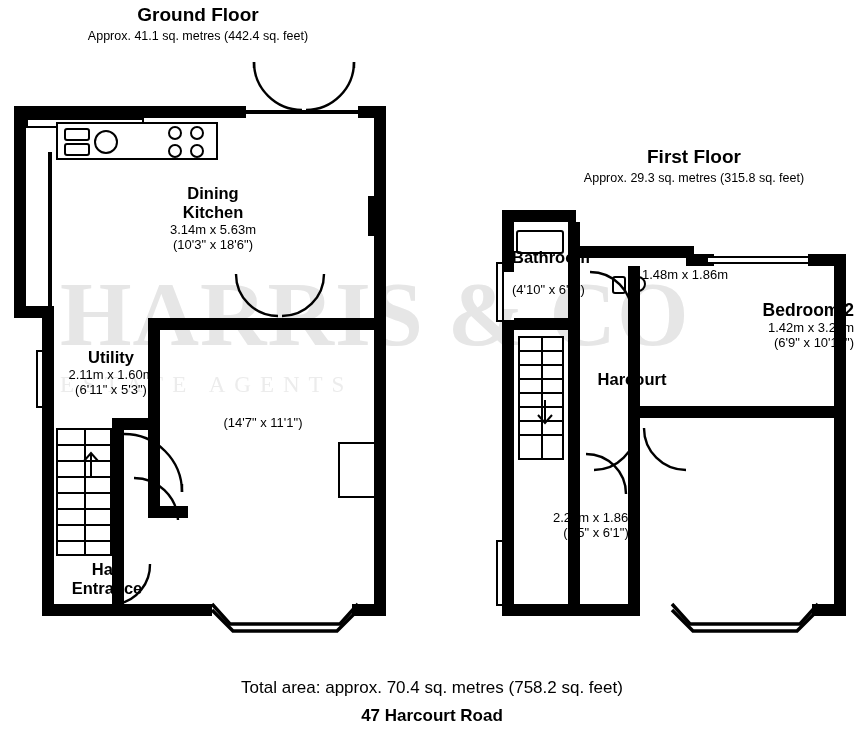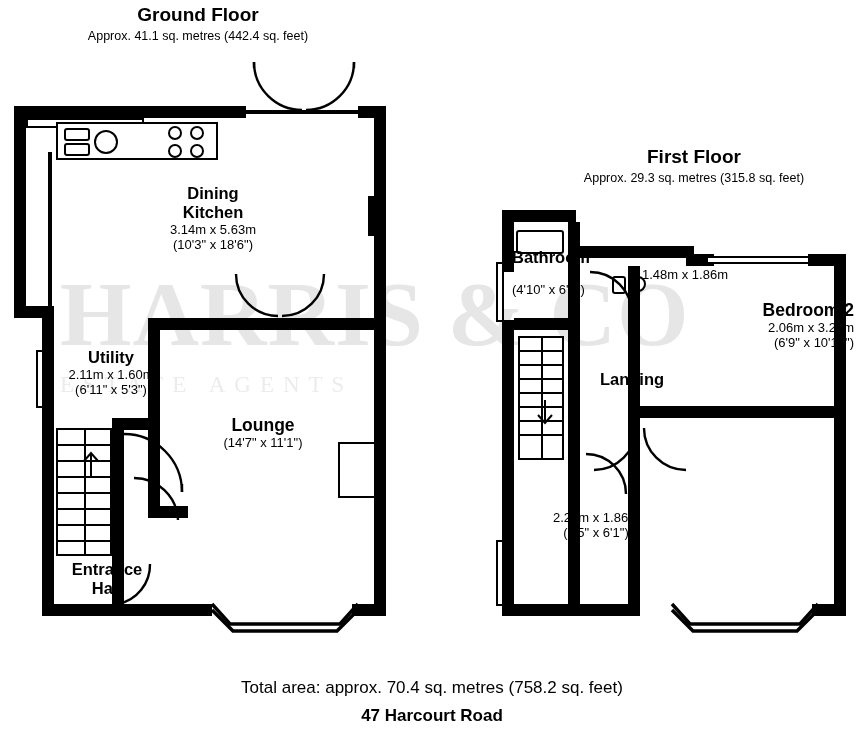--- a/index.html
+++ b/index.html
@@ -215,27 +215,26 @@
     <span class="rdim">(10'3" x 18'6")</span>
   </div>
 
   <div class="abs room" style="left:16px; top:348px; width:190px;">
     <span class="rname">Utility</span>
     <span class="rdim">2.11m x 1.60m</span>
     <span class="rdim">(6'11" x 5'3")</span>
   </div>
 
   <div class="abs room" style="left:168px; top:415px; width:190px;">
-    <span class="rname big">Lounge</span>
     <span class="rdim">(14'7" x 11'1")</span>
   </div>
 
   <div class="abs room" style="left:32px; top:560px; width:150px;">
+    <span class="rname">Hall</span>
     <span class="rname">Entrance</span>
-    <span class="rname">Hall</span>
   </div>
 
   <div class="abs floor-title" style="left:542px; top:146px; width:304px;">First Floor</div>
   <div class="abs floor-sub" style="left:542px; top:171px; width:304px;">Approx. 29.3 sq. metres (315.8 sq. feet)</div>
 
   <div class="wall" style="left:502px; top:210px; width:74px; height:12px;"></div>
   <div class="wall" style="left:568px; top:246px; width:126px; height:12px;"></div>
   <div class="wall" style="left:686px; top:254px; width:20px; height:12px;"></div>
   <div class="wall" style="left:700px; top:254px; width:14px; height:12px;"></div>
   <div class="wall" style="left:808px; top:254px; width:38px; height:12px;"></div>
@@ -302,26 +301,26 @@
   </svg>
 
   <div class="abs room" style="left:512px; top:248px; width:216px; text-align:left;">
     <span class="rname" style="text-align:left;">Bathroom</span>
     <span class="rdim" style="text-align:right;">1.48m x 1.86m</span>
     <span class="rdim" style="text-align:left;">(4'10" x 6'1")</span>
   </div>
 
   <div class="abs room" style="left:650px; top:300px; width:204px;text-align:right;">
     <span class="rname big">Bedroom 2</span>
-    <span class="rdim">2.06m x 3.29m</span>
+    <span class="rdim">1.42m x 3.29m</span>
     <span class="rdim">(6'9" x 10'10")</span>
   </div>
 
   <div class="abs room" style="left:570px; top:370px; width:124px;">
-    <span class="rname">Landing</span>
+    <span class="rname">Harcourt</span>
   </div>
 
 
   <div class="abs room" style="left:498px; top:510px; width:196px;">
     <span class="rdim">2.26m x 1.86m</span>
     <span class="rdim">(7'5" x 6'1")</span>
   </div>
 
   <div class="abs total-area" style="left:0px; top:678px; width:864px;">Total area: approx. 70.4 sq. metres (758.2 sq. feet)</div>
   <div class="abs address" style="left:0px; top:706px; width:864px;">47 Harcourt Road</div>

